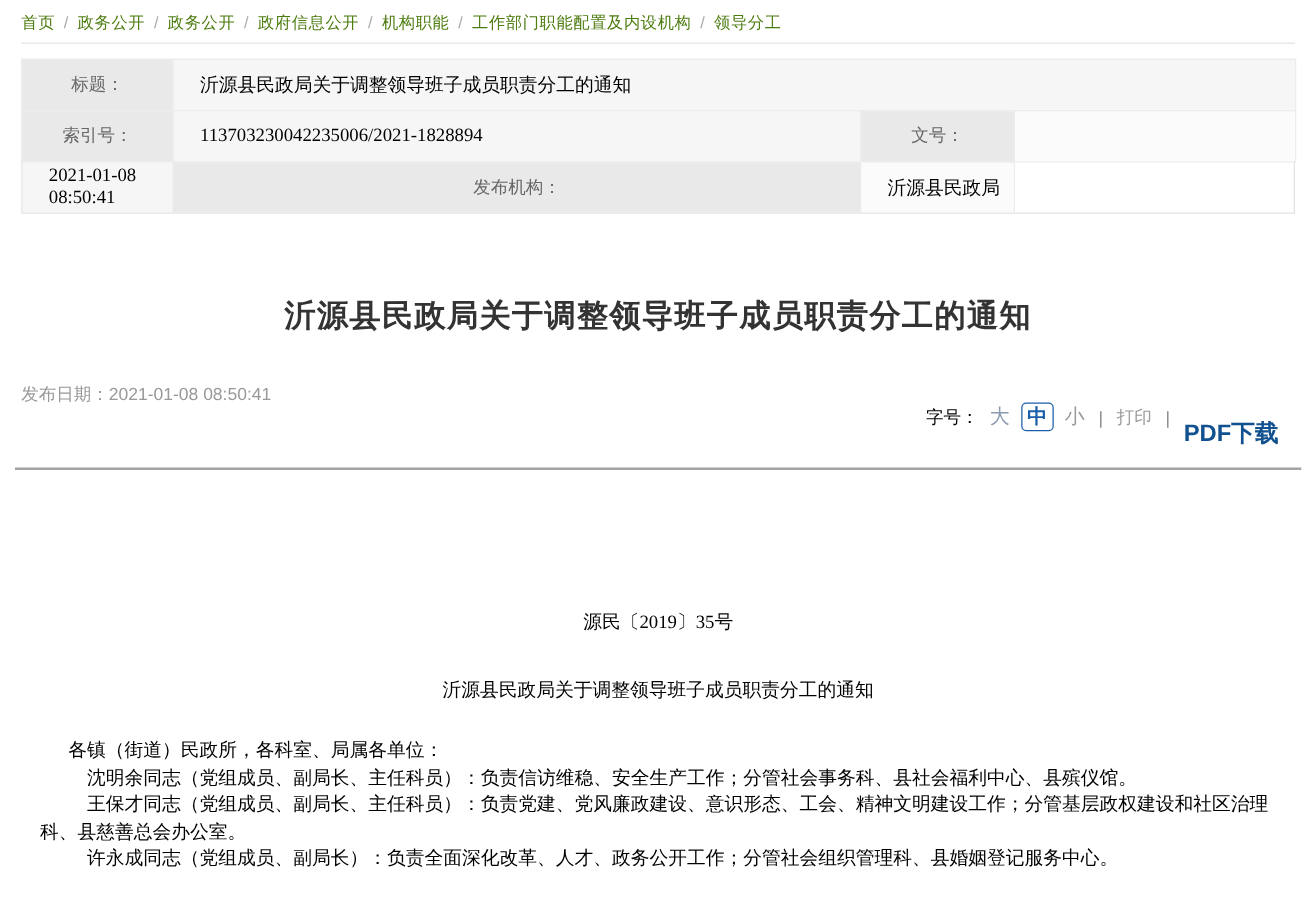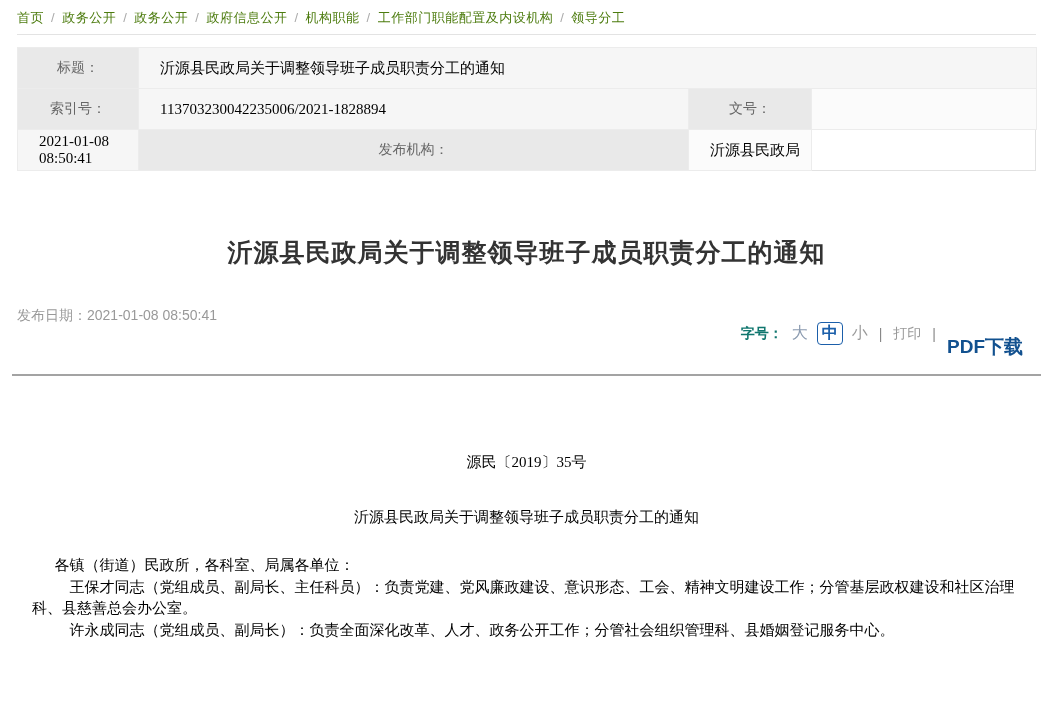--- a/index.html
+++ b/index.html
@@ -72,42 +72,42 @@
   .pub-row {
     margin: 38px 30px 0 17px;
     display: flex;
     justify-content: space-between;
     align-items: flex-start;
     font-size: 14px;
     color: #999;
   }
   .pub-left { color: #999; }
   .toolbar { display: flex; align-items: center; gap: 9px; }
-  .fs-label { color: #0f766e; font-weight: bold; }
+  .fs-label { color: #000000; font-weight: normal; }
   .fs-btn { cursor: pointer; font-size: 16px; }
   .fs-large { color: #8b9bb0; }
   .fs-medium {
     color: #1b5faa;
     border: 1px solid #1b5faa;
     border-radius: 4px;
     padding: 0 4px;
     font-weight: bold;
   }
   .fs-small { color: #9a9a9a; }
   .tb-sep { color: #888; font-size: 14px; margin: 0 2px; }
   .print-btn { color: #999; cursor: pointer; }
   .pdf-btn { color: #12518f; font-weight: bold; cursor: pointer; font-size: 19px; margin-top: 27px; }
   .content-divider {
     margin: 14px 12px 0 12px;
     border-top: 2px solid #a3a3a3;
   }
   
   .doc {
     margin: 0 32px;
-    padding-top: 76px;
+    padding-top: 112px;
     font-family: "Liberation Serif", serif;
     font-size: 15px;
     color: #000;
     line-height: 21.5px;
   }
   .doc p { margin: 0; }
   .doc .centered { text-align: center; }
   .doc .ref-number { }
   .doc .doc-title { margin-top: 33px; }
   .doc .para-first { margin-top: 27px; text-indent: 1.5em; }
@@ -154,17 +154,18 @@
       <span class="pdf-btn">PDF下载</span>
     </div>
   </div>
 
   <div class="content-divider"></div>
 
   <div class="doc">
     <p class="centered ref-number">源民〔2019〕35号</p>
     <p class="centered doc-title">沂源县民政局关于调整领导班子成员职责分工的通知</p>
     <p class="para-first">各镇（街道）民政所，各科室、局属各单位：</p>
+    <p class="para">沈明余同志（党组成员、副局长、主任科员）：负责信访维稳、安全生产工作；分管社会事务科、县社会福利中心、县殡仪馆。</p>
     <p class="para">王保才同志（党组成员、副局长、主任科员）：负责党建、党风廉政建设、意识形态、工会、精神文明建设工作；分管基层政权建设和社区治理科、县慈善总会办公室。</p>
     <p class="para">许永成同志（党组成员、副局长）：负责全面深化改革、人才、政务公开工作；分管社会组织管理科、县婚姻登记服务中心。</p>
   </div>
 
 </div>
 
 </body></html>

